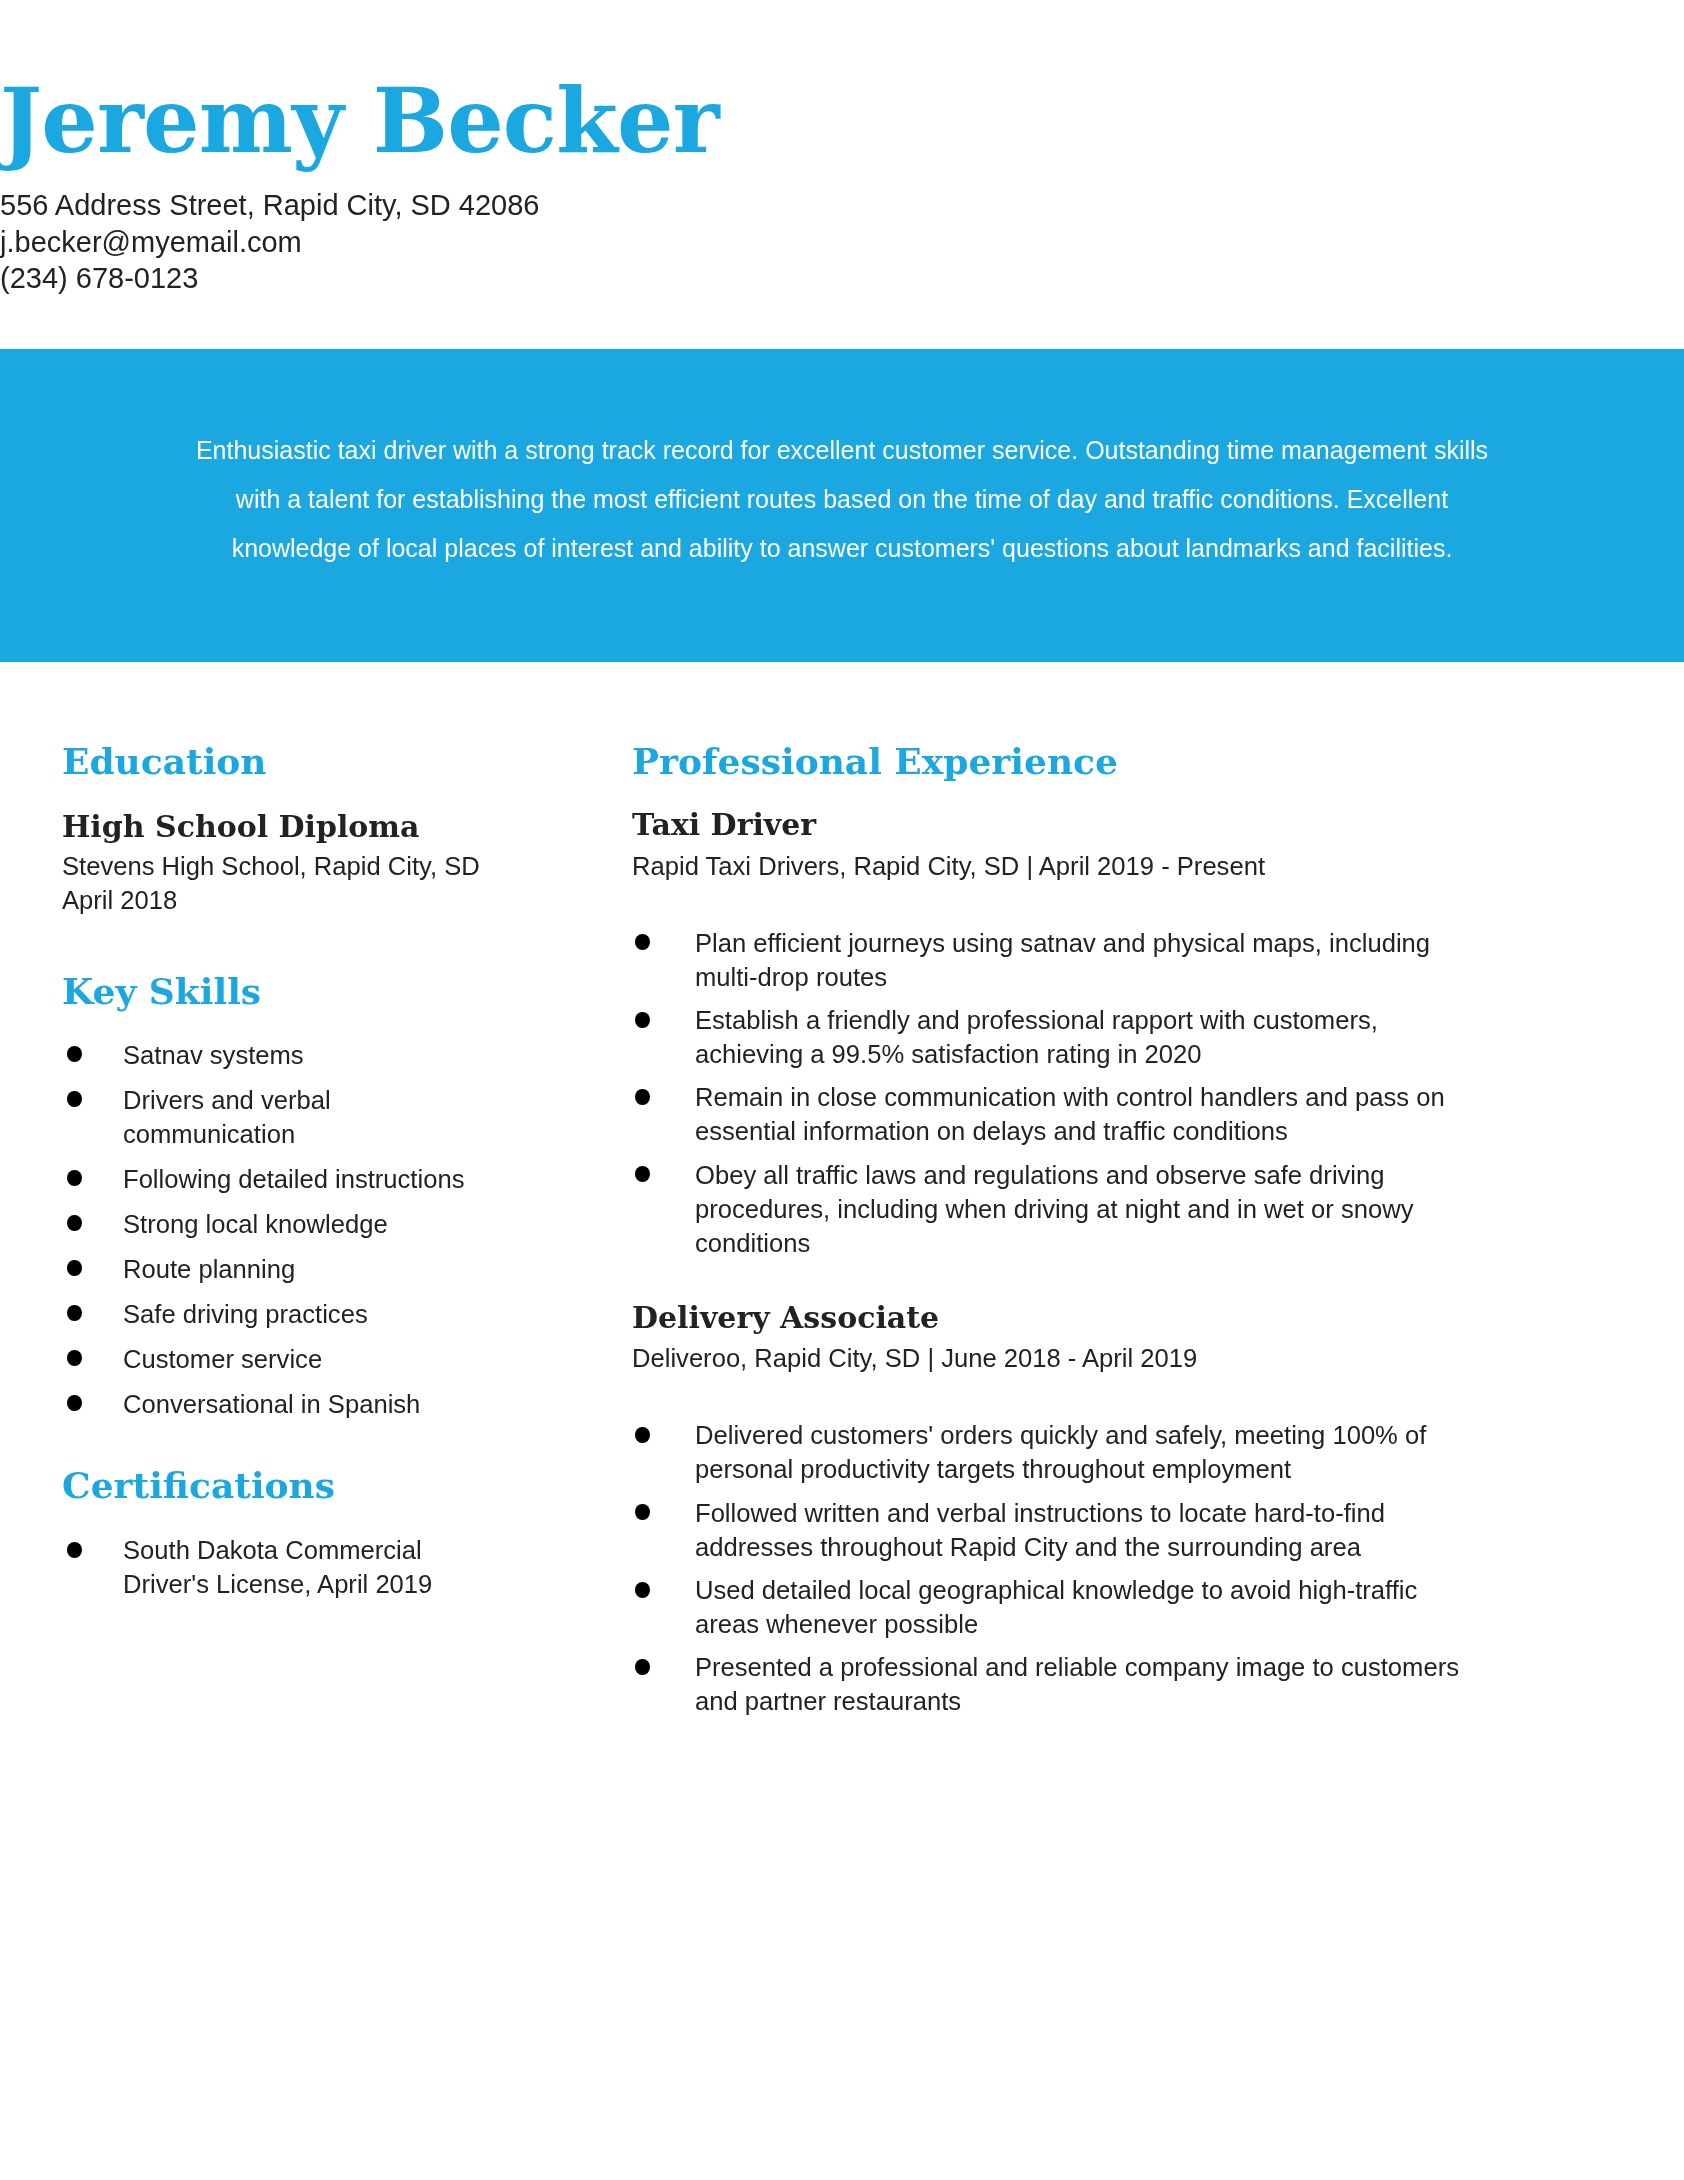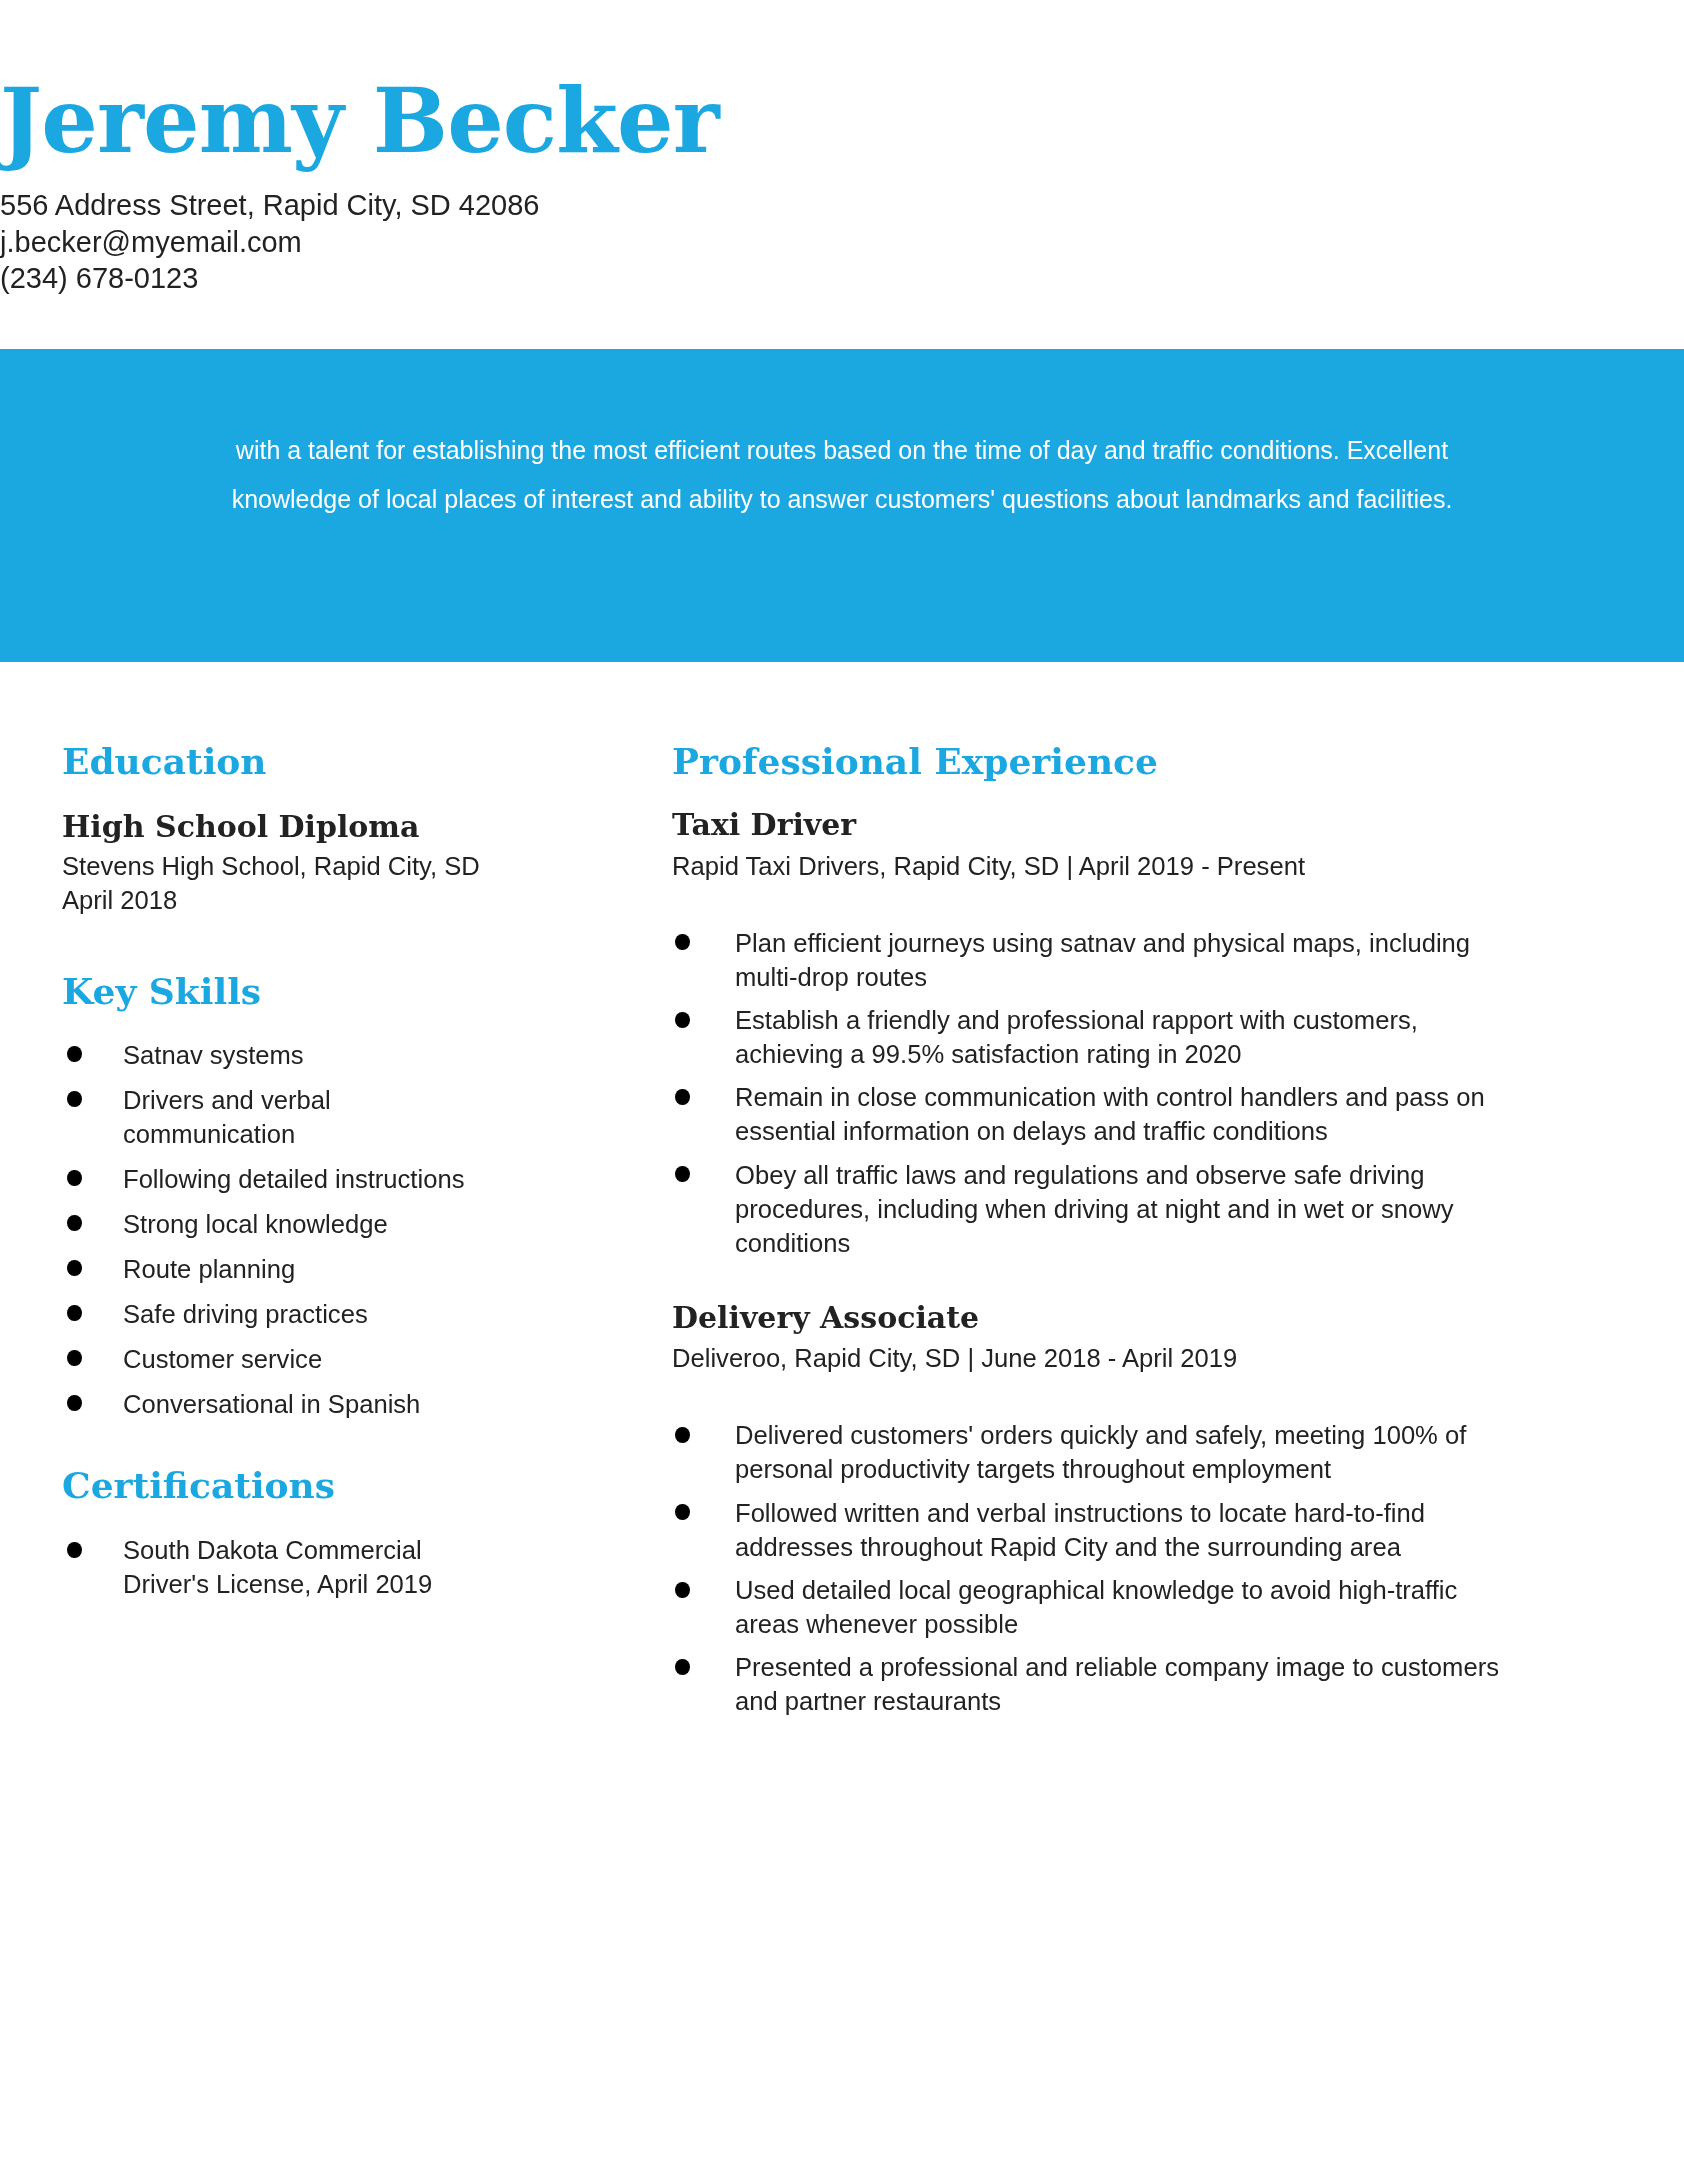--- a/index.html
+++ b/index.html
@@ -7,21 +7,21 @@
          font-family: "Liberation Sans", sans-serif; color: #222222; }
   .serif { font-family: "DejaVu Serif", "Liberation Serif", serif; }
   .header { position: absolute; left: 0; top: 0; width: 1685px; height: 349px; text-align: left; }
   .name { position: absolute; left: 0; width: 1685px; top: 70px; font-size: 89px; font-weight: bold;
           color: #1BA8E0; line-height: 102px; letter-spacing: -0.9px; }
   .contact { position: absolute; left: 0; width: 1559px; font-size: 29px; line-height: 36px; color: #222; }
   .band { position: absolute; left: 0; top: 349px; width: 1685px; height: 313px; background: #1BA8E0; }
   .summary { position: absolute; left: 153px; width: 1378px; top: 77px; text-align: center;
              color: #ffffff; font-size: 25px; line-height: 49px; }
   .col-left { position: absolute; left: 62px; top: 733px; width: 511px; }
-  .col-right { position: absolute; left: 672px; top: 733px; width: 852px; }
+  .col-right { position: absolute; left: 632px; top: 733px; width: 852px; }
   .h-section { font-size: 36px; font-weight: bold; color: #1BA8E0; margin: 0; line-height: 56px; }
   .h-item { font-size: 30px; color: #222; line-height: 41px; margin: 0; }
   .sub { font-size: 25.6px; line-height: 34px; color: #222; }
   ul.bl { list-style: none; margin: 0; padding: 0; }
   ul.bl li { position: relative; font-size: 25.6px; line-height: 34px; color: #222; }
   ul.bl li .dot { position: absolute; width: 14.5px; height: 16px; border-radius: 50%; background: #000; }
   .skills li { padding-left: 61px; margin-bottom: 11px; }
   .skills li .dot { left: 5.1px; top: 8.5px; }
   .exp li { padding-left: 63px; margin-bottom: 9.4px; }
   .exp li .dot { left: 3.4px; top: 8.5px; }
@@ -31,20 +31,21 @@
 
 <div class="header">
   <div class="name serif">Jeremy Becker</div>
   <div class="contact" style="top:187px">556 Address Street, Rapid City, SD 42086</div>
   <div class="contact" style="top:224px">j.becker@myemail.com</div>
   <div class="contact" style="top:260px">(234) 678-0123</div>
 </div>
 
 <div class="band">
   <div class="summary">
+    <div>Enthusiastic taxi driver with a strong track record for excellent customer service. Outstanding time management skills</div>
     <div>with a talent for establishing the most efficient routes based on the time of day and traffic conditions. Excellent</div>
     <div>knowledge of local places of interest and ability to answer customers' questions about landmarks and facilities.</div>
   </div>
 </div>
 
 <div class="col-left">
   <section>
     <h2 class="h-section serif">Education</h2>
     <div style="height:17px"></div>
     <h3 class="h-item serif">High School Diploma</h3>

